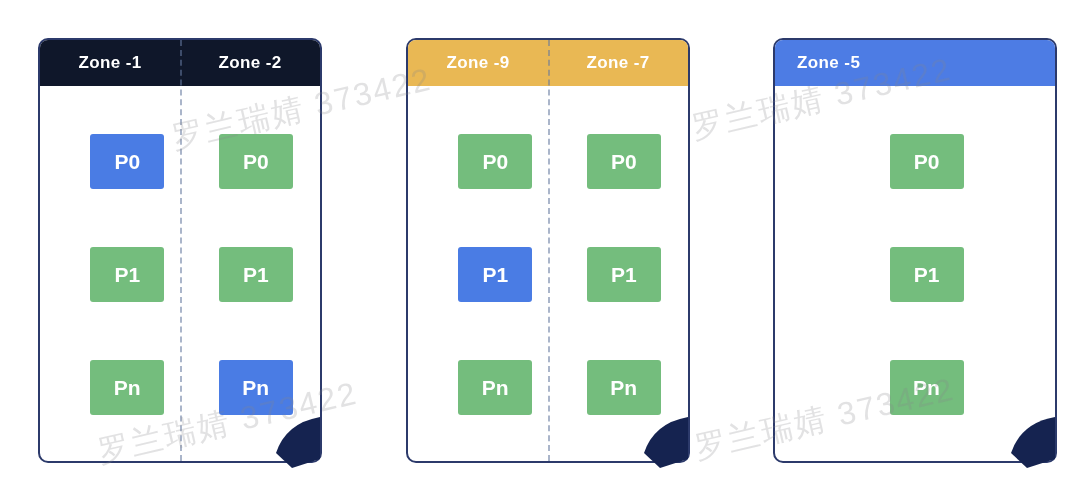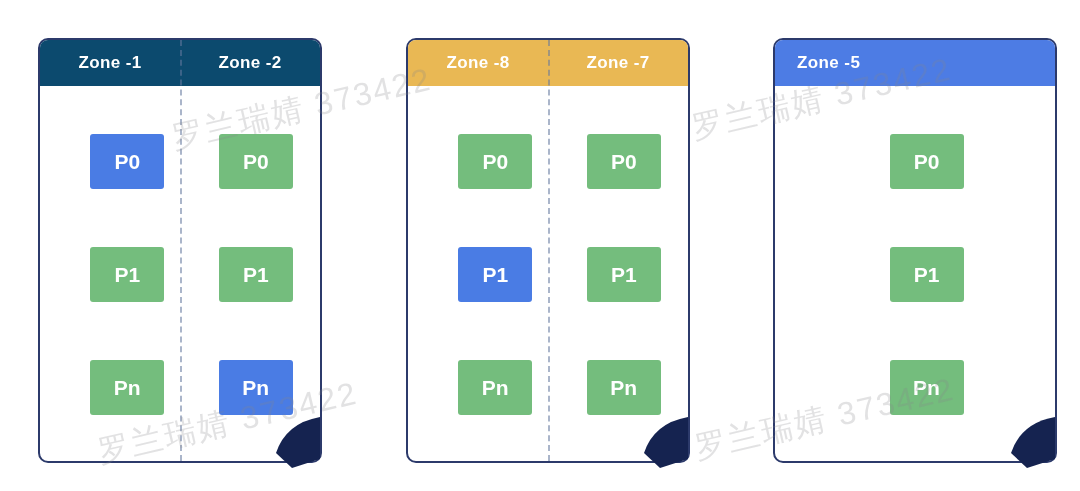--- a/index.html
+++ b/index.html
@@ -54,21 +54,21 @@
   .w2{left:692px;top:108px;}
   .w3{left:98px;top:432px;}
   .w4{left:695px;top:428px;}
 </style>
 </head>
 <body>
 
 <div class="stage">
 
   <div class="card c1" style="border-color: rgb(44, 58, 107);">
-    <div class="zone-header" style="background-color: #0c4a6e;">
+    <div class="zone-header" style="background-color: #0f172a;">
       <span class="zl">Zone -1</span>
       <span class="zl">Zone -2</span>
     </div>
     <div class="divider"></div>
     <div class="cols">
       <div class="zone-col">
         <div class="pbox" style="background-color: rgb(74, 124, 228);">P0</div>
         <div class="pbox" style="background-color: rgb(116, 189, 125);">P1</div>
         <div class="pbox" style="background-color: rgb(116, 189, 125);">Pn</div>
       </div>
@@ -78,21 +78,21 @@
         <div class="pbox" style="background-color: rgb(74, 124, 228);">Pn</div>
       </div>
     </div>
     <svg class="fold" viewBox="0 0 48 54">
       <path d="M2,38 Q12,8 46,2 L46,44 L18,53 Z" style="fill: rgb(21, 35, 80);"></path>
     </svg>
   </div>
 
   <div class="card c2" style="border-color: rgb(44, 58, 107);">
     <div class="zone-header" style="background-color: rgb(233, 184, 84);">
-      <span class="zl">Zone -8</span>
+      <span class="zl">Zone -9</span>
       <span class="zl">Zone -7</span>
     </div>
     <div class="divider"></div>
     <div class="cols">
       <div class="zone-col">
         <div class="pbox" style="background-color: rgb(116, 189, 125);">P0</div>
         <div class="pbox" style="background-color: rgb(74, 124, 228);">P1</div>
         <div class="pbox" style="background-color: rgb(116, 189, 125);">Pn</div>
       </div>
       <div class="zone-col">

